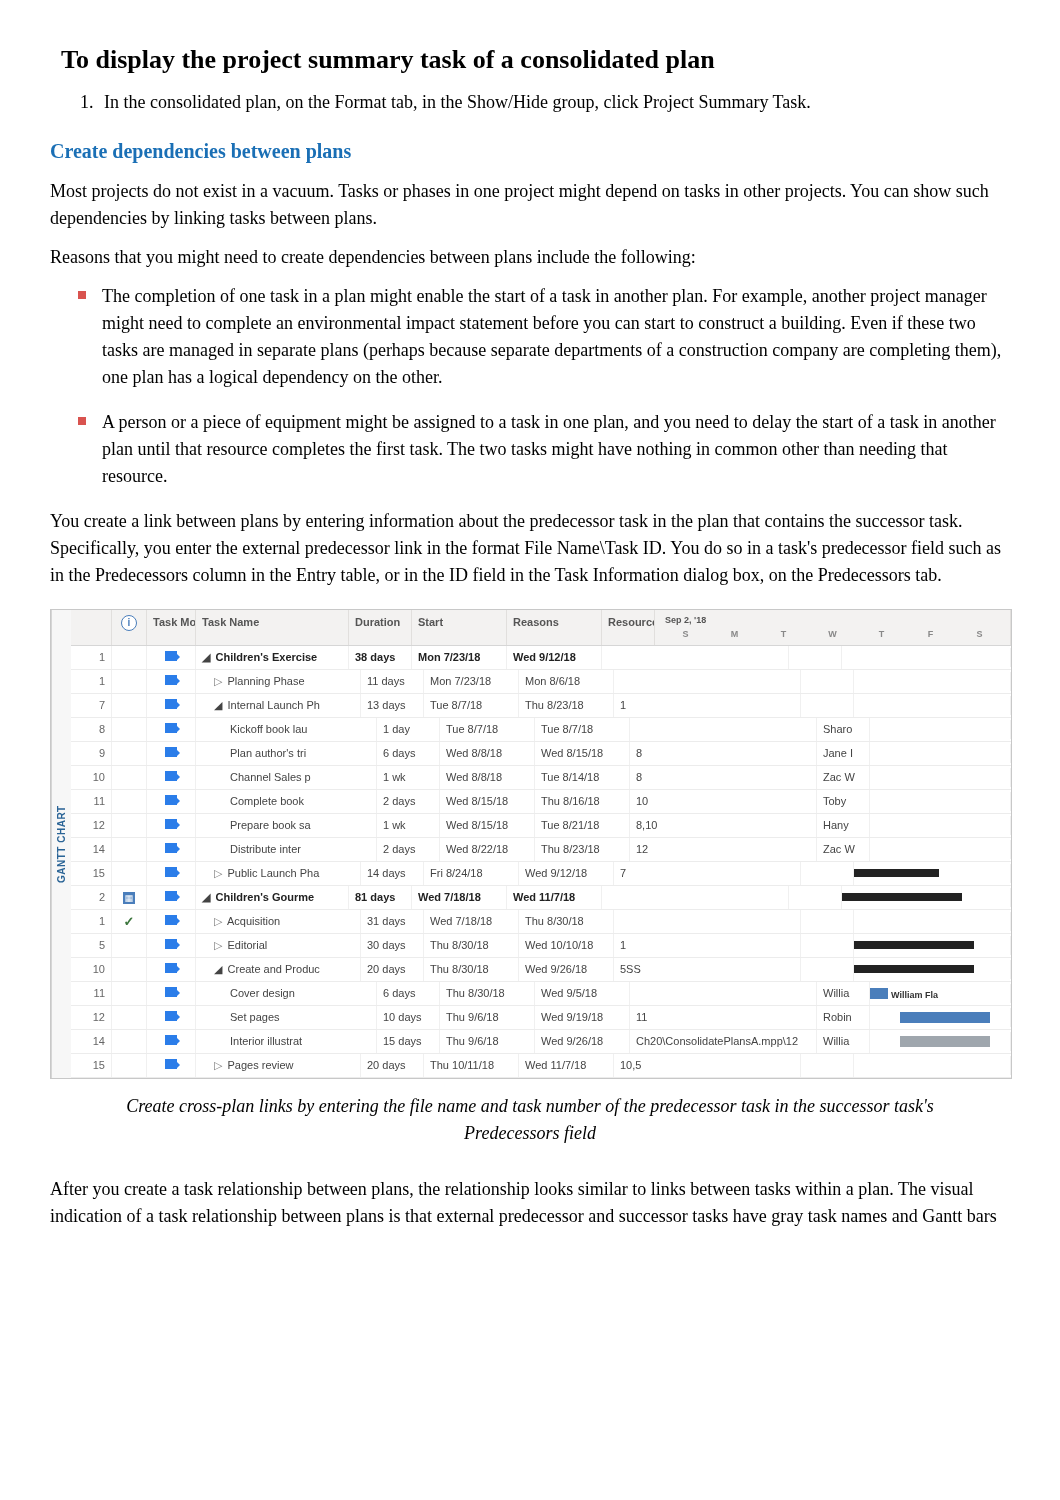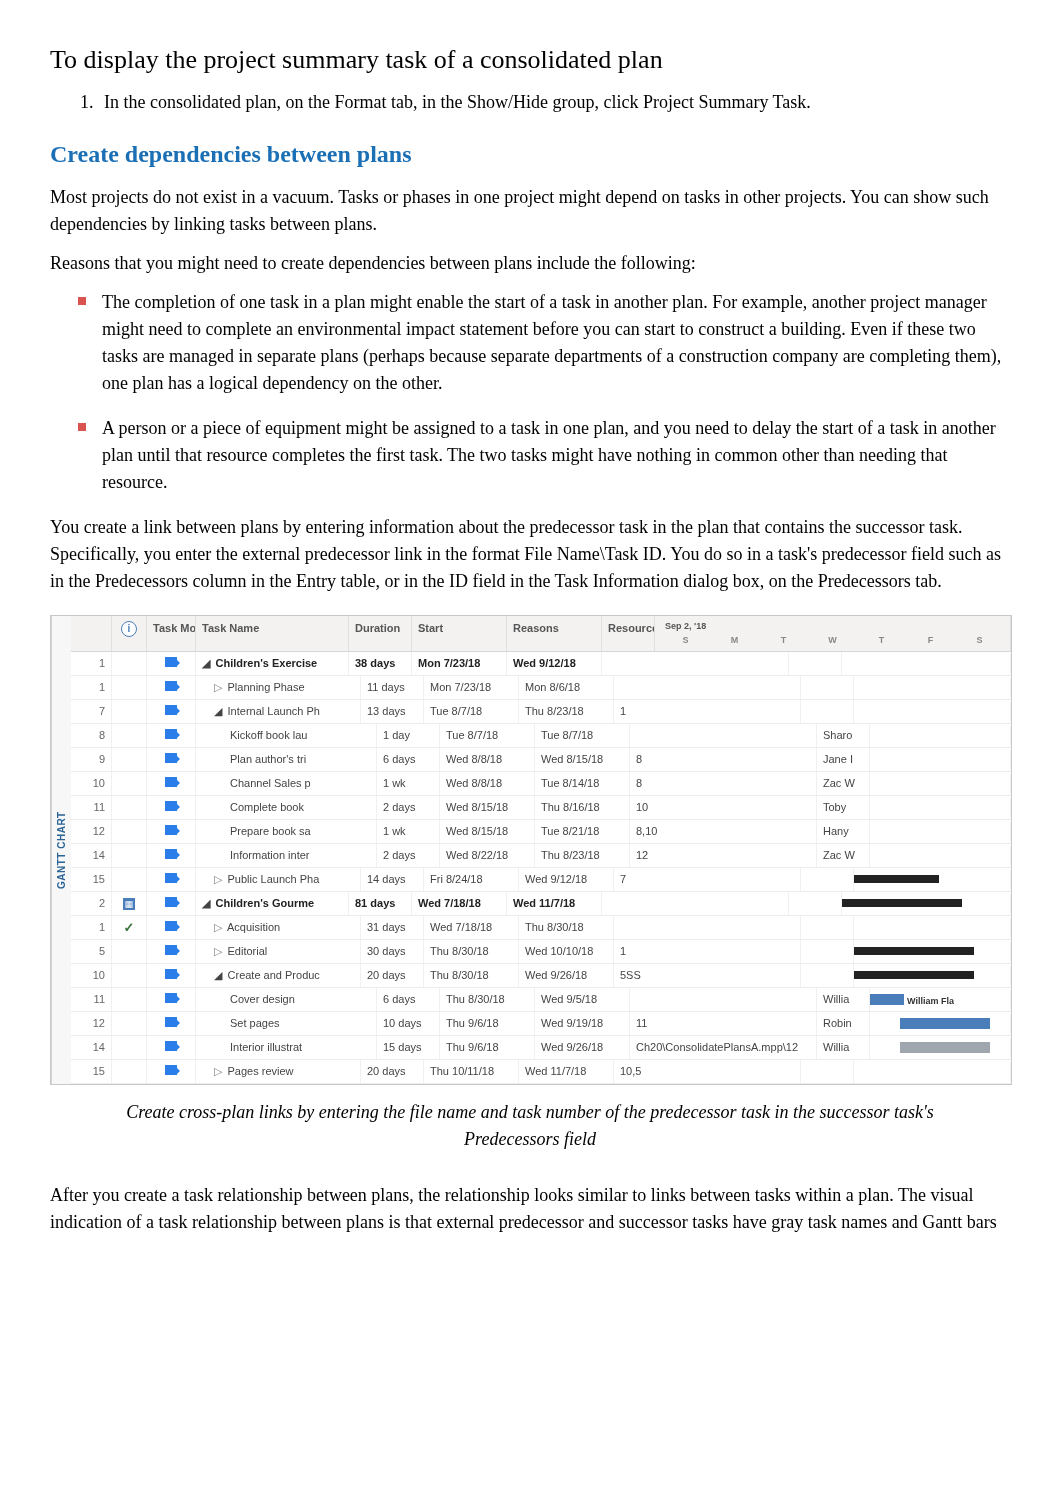--- a/index.html
+++ b/index.html
@@ -1,17 +1,17 @@
 <!DOCTYPE html>
 <html><head>
 <meta charset="utf-8">
 <style>
 body{font-family:Georgia,'Times New Roman',serif;font-size:18px;line-height:1.5;color:#000;margin:0;padding:40px 50px;max-width:1060px}
-h2.main-head{font-size:26px;font-weight:normal;margin:0 0 10px 0}
-h2.sub-head{font-size:24px;font-weight:bold;color:#1a6fb5;margin:20px 0 12px 0}
+h2.main-head{font-size:26px;font-weight:bold;margin:0 0 10px 11px}
+h2.sub-head{font-size:20px;font-weight:bold;color:#1a6fb5;margin:20px 0 12px 0}
 ol.steps{margin:8px 0 20px 28px;padding-left:20px}
 ol.steps li{margin-bottom:4px;padding-left:6px}
 .bold{font-weight:normal}
 p{margin:12px 0}
 .italic{}
 ul.red-square{list-style:none;margin:8px 0 12px 28px;padding:0}
 ul.red-square li{position:relative;padding-left:24px;margin-bottom:18px}
 ul.red-square li::before{content:"";position:absolute;left:0;top:8px;width:8px;height:8px;background:#d9534f}
 .figure-wrap{margin:20px 0 8px 0}
 .caption{font-style:italic;text-align:center;max-width:90%;margin:14px auto 29px auto;font-size:18px}
@@ -197,21 +197,21 @@
             <div class="col-start">Wed 8/15/18</div>
             <div class="col-fin">Tue 8/21/18</div>
             <div class="col-pred">8,10</div>
             <div class="col-res">Hany</div>
             <div class="col-tl"></div>
           </div>
           <div class="grid-row">
             <div class="col-id">14</div>
             <div class="col-i"></div>
             <div class="col-mode"><span class="mode-icon"></span></div>
-            <div class="col-name indent2"><span>Information inter</span></div>
+            <div class="col-name indent2"><span>Distribute inter</span></div>
             <div class="col-dur">2 days</div>
             <div class="col-start">Wed 8/22/18</div>
             <div class="col-fin">Thu 8/23/18</div>
             <div class="col-pred">12</div>
             <div class="col-res">Zac W</div>
             <div class="col-tl"></div>
           </div>
           <div class="grid-row">
             <div class="col-id">15</div>
             <div class="col-i"></div>
@@ -284,21 +284,21 @@
             <div class="col-id">11</div>
             <div class="col-i"></div>
             <div class="col-mode"><span class="mode-icon"></span></div>
             <div class="col-name indent2"><span>Cover design</span></div>
             <div class="col-dur">6 days</div>
             <div class="col-start">Thu 8/30/18</div>
             <div class="col-fin">Wed 9/5/18</div>
             <div class="col-pred"></div>
             <div class="col-res">Willia</div>
             <div class="col-tl">
-              <div class="gantt-bar" style="left: 0px; width: 34px;">
+              <div class="gantt-bar" style="left: 0px; width: 18px;">
                 <span class="bar-lbl">William Fla</span>
               </div>
             </div>
           </div>
           <div class="grid-row">
             <div class="col-id">12</div>
             <div class="col-i"></div>
             <div class="col-mode"><span class="mode-icon"></span></div>
             <div class="col-name indent2"><span>Set pages</span></div>
             <div class="col-dur">10 days</div>

